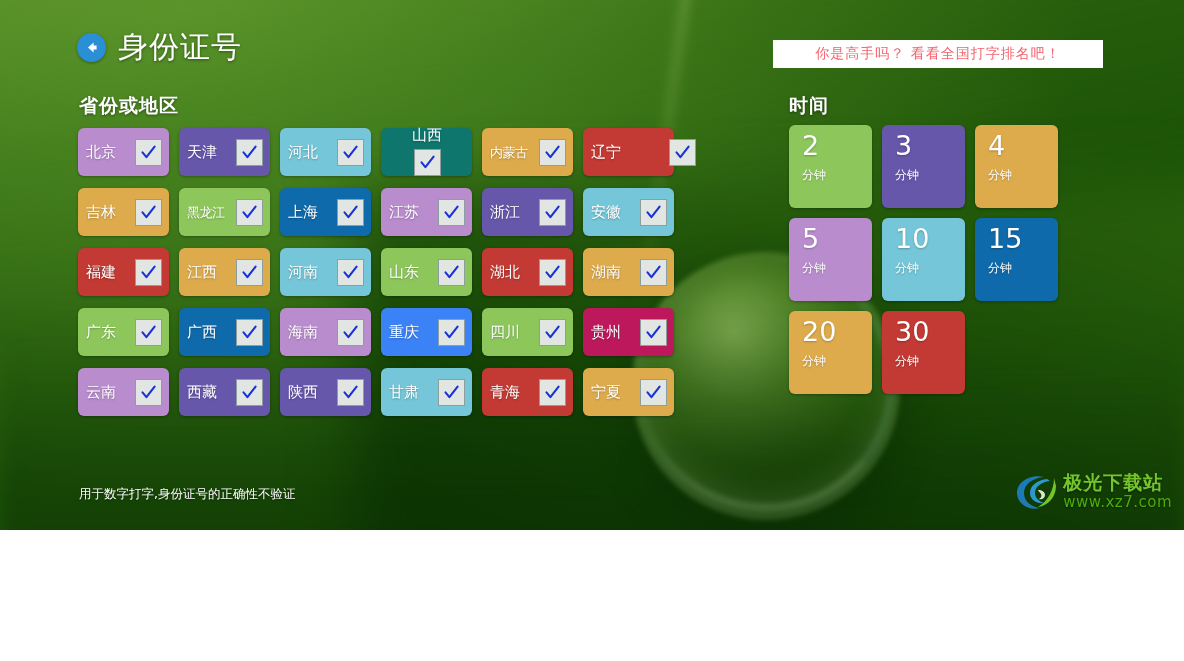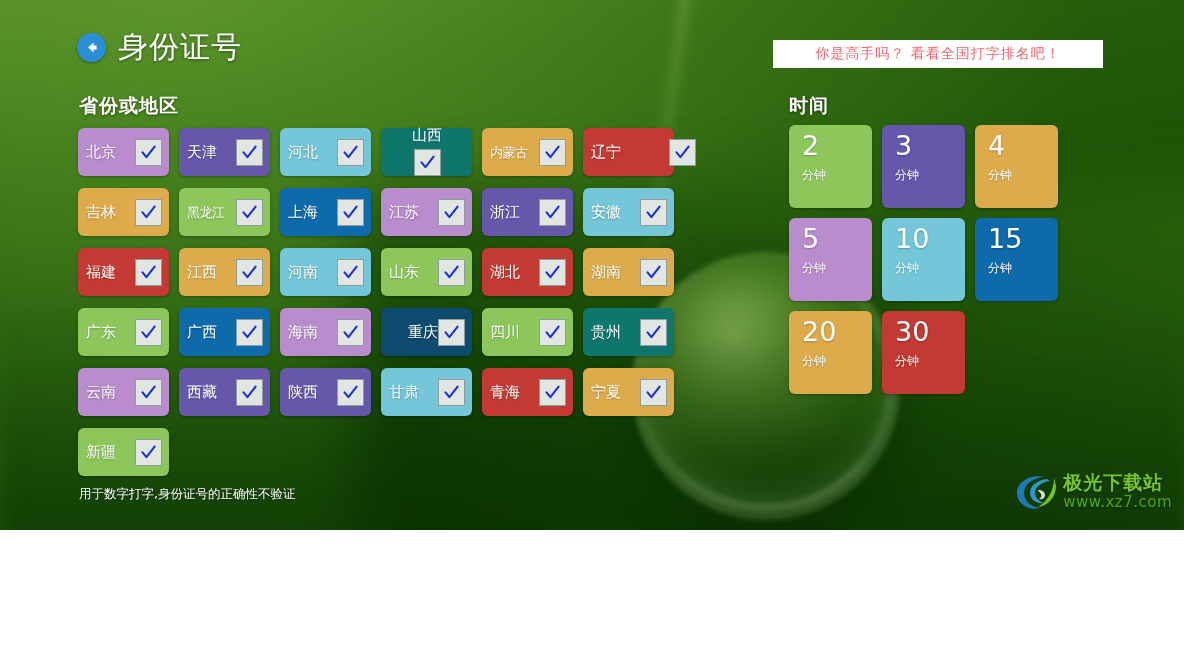--- a/index.html
+++ b/index.html
@@ -458,37 +458,37 @@
           </span>
         </div>
         <div class="province-tile" style="background: rgb(185, 140, 206);">
           <span class="province-name">海南</span>
           <span class="checkbox">
             <svg width="17" height="17" viewBox="0 0 17 17">
               <path d="M2.5 8.4 L6.4 13.2 L14.6 2.6" fill="none" stroke="#1a32d8" stroke-width="2.1" stroke-linecap="round" stroke-linejoin="round"></path>
             </svg>
           </span>
         </div>
-        <div class="province-tile" style="background: #0c4a6e; justify-content: flex-end;">
+        <div class="province-tile" style="background: #3b82f6;">
           <span class="province-name">重庆</span>
           <span class="checkbox">
             <svg width="17" height="17" viewBox="0 0 17 17">
               <path d="M2.5 8.4 L6.4 13.2 L14.6 2.6" fill="none" stroke="#1a32d8" stroke-width="2.1" stroke-linecap="round" stroke-linejoin="round"></path>
             </svg>
           </span>
         </div>
         <div class="province-tile" style="background: rgb(141, 199, 92);">
           <span class="province-name">四川</span>
           <span class="checkbox">
             <svg width="17" height="17" viewBox="0 0 17 17">
               <path d="M2.5 8.4 L6.4 13.2 L14.6 2.6" fill="none" stroke="#1a32d8" stroke-width="2.1" stroke-linecap="round" stroke-linejoin="round"></path>
             </svg>
           </span>
         </div>
-        <div class="province-tile" style="background: #0f766e;">
+        <div class="province-tile" style="background: #be185d;">
           <span class="province-name">贵州</span>
           <span class="checkbox">
             <svg width="17" height="17" viewBox="0 0 17 17">
               <path d="M2.5 8.4 L6.4 13.2 L14.6 2.6" fill="none" stroke="#1a32d8" stroke-width="2.1" stroke-linecap="round" stroke-linejoin="round"></path>
             </svg>
           </span>
         </div>
         <div class="province-tile" style="background: rgb(185, 140, 206);">
           <span class="province-name">云南</span>
           <span class="checkbox">
@@ -524,28 +524,20 @@
         <div class="province-tile" style="background: rgb(194, 58, 51);">
           <span class="province-name">青海</span>
           <span class="checkbox">
             <svg width="17" height="17" viewBox="0 0 17 17">
               <path d="M2.5 8.4 L6.4 13.2 L14.6 2.6" fill="none" stroke="#1a32d8" stroke-width="2.1" stroke-linecap="round" stroke-linejoin="round"></path>
             </svg>
           </span>
         </div>
         <div class="province-tile" style="background: rgb(221, 171, 76);">
           <span class="province-name">宁夏</span>
-          <span class="checkbox">
-            <svg width="17" height="17" viewBox="0 0 17 17">
-              <path d="M2.5 8.4 L6.4 13.2 L14.6 2.6" fill="none" stroke="#1a32d8" stroke-width="2.1" stroke-linecap="round" stroke-linejoin="round"></path>
-            </svg>
-          </span>
-        </div>
-        <div class="province-tile" style="background: rgb(141, 199, 92);">
-          <span class="province-name">新疆</span>
           <span class="checkbox">
             <svg width="17" height="17" viewBox="0 0 17 17">
               <path d="M2.5 8.4 L6.4 13.2 L14.6 2.6" fill="none" stroke="#1a32d8" stroke-width="2.1" stroke-linecap="round" stroke-linejoin="round"></path>
             </svg>
           </span>
         </div>
       </div>
 
     <div class="time-grid" id="time-grid">
         <div class="time-tile" style="background: rgb(141, 199, 92);">

